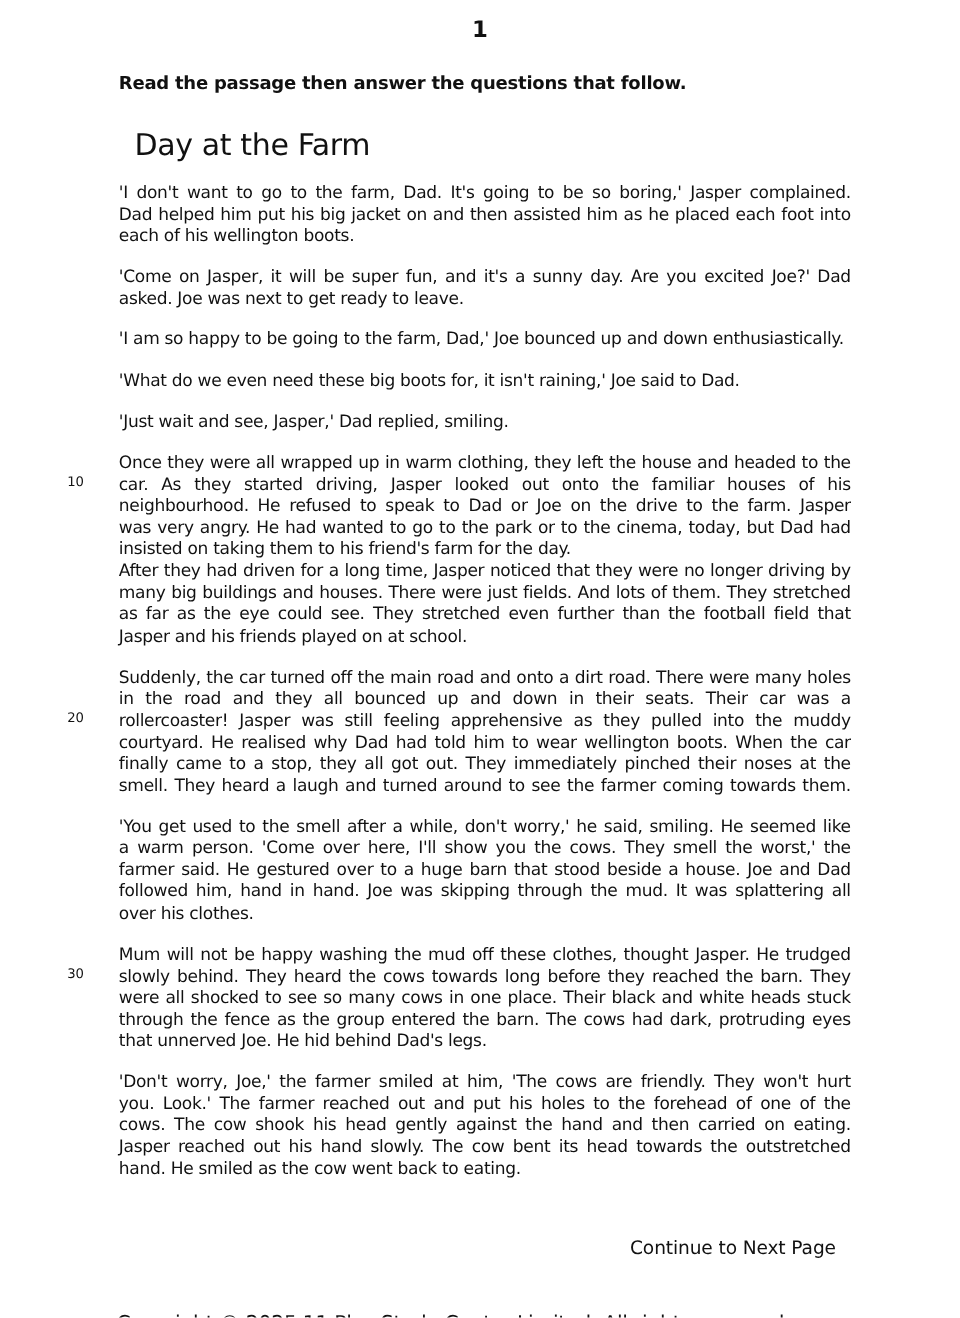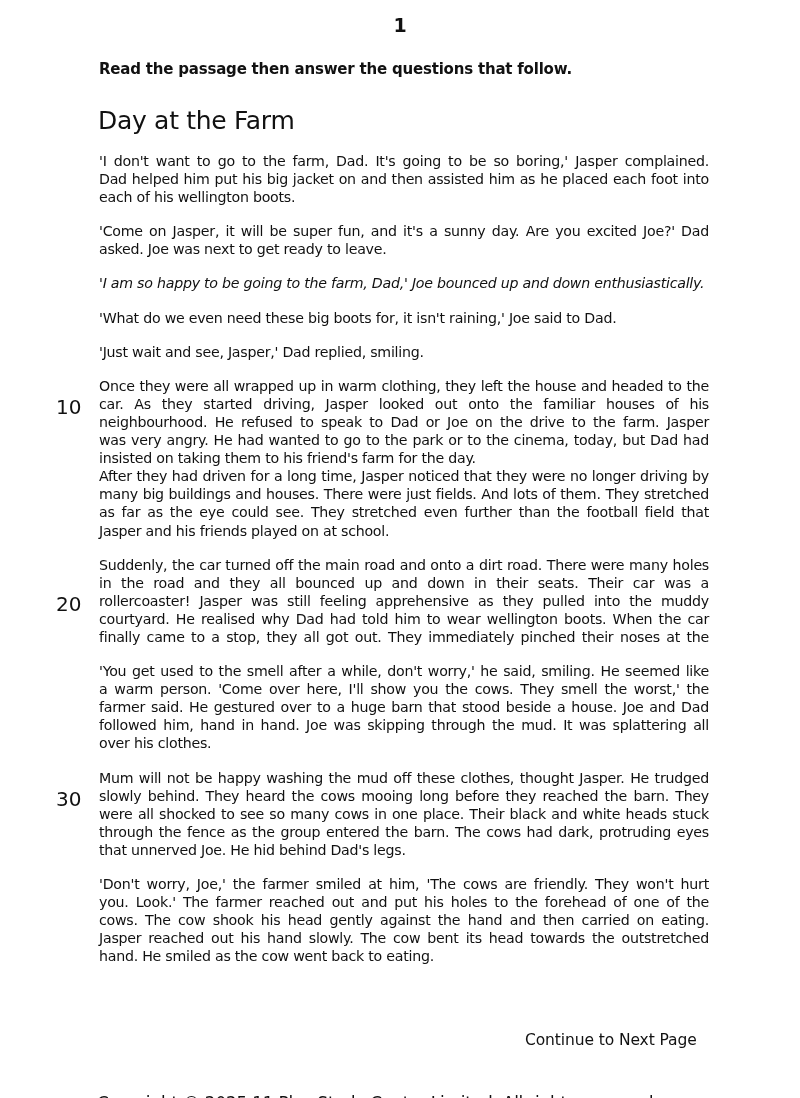--- a/index.html
+++ b/index.html
@@ -9,32 +9,32 @@
   }
   .page-number {
     position: absolute; top: 14px; left: 0; width: 800px; text-align: center;
     font-size: 19px; font-weight: bold;
   }
   .instruction {
     position: absolute; top: 60px; left: 99px;
     font-size: 15px; font-weight: bold; letter-spacing: -0.2px;
   }
   .title {
-    position: absolute; top: 106px; left: 98px;
+    position: absolute; top: 106px; left: 112px;
     font-size: 25px; font-weight: normal; letter-spacing: -0.3px;
   }
   .passage { position: absolute; left: 99px; width: 610px; top: 152px; }
   .para { margin: 0; }
   .line {
     position: relative; font-size: 14.2px; line-height: 18.1px; height: 18.1px;
     white-space: nowrap; letter-spacing: -0.25px;
   }
   .line.justify { text-align: justify; text-align-last: justify; }
   .line-num {
-    position: absolute; left: -43px; top: 0; font-size: 20px; width: 30px;
+    position: absolute; left: -43px; top: 0; font-size: 11px; width: 30px;
   }
   .footer-copy {
     position: absolute; top: 1093px; left: 97px; font-size: 17px; letter-spacing: -0.25px;
   }
   .footer-next {
     position: absolute; top: 1031px; left: 525px; font-size: 15.5px; letter-spacing: -0.1px;
   }
 </style>
 </head>
 <body>
@@ -46,21 +46,21 @@
 <div class="passage" id="passage">
     <div class="para" style="margin-top: 0px;">
       <div class="line justify">'I don't want to go to the farm, Dad.  It's going to be so boring,' Jasper complained.</div>
       <div class="line justify">Dad helped him put his big jacket on and then assisted him as he placed each foot into</div>
       <div class="line">each of his wellington boots.</div>
     </div>
     <div class="para" style="margin-top: 16px;">
       <div class="line justify">'Come on Jasper, it will be super fun, and it's a sunny day.  Are you excited Joe?' Dad</div>
       <div class="line">asked.  Joe was next to get ready to leave.</div>
     </div>
-    <div class="para" style="margin-top: 16px; font-style: italic;">
+    <div class="para" style="margin-top: 16px;">
       <div class="line">'I am so happy to be going to the farm, Dad,' Joe bounced up and down enthusiastically.</div>
     </div>
     <div class="para" style="margin-top: 16px;">
       <div class="line">'What do we even need these big boots for, it isn't raining,' Joe said to Dad.</div>
     </div>
     <div class="para" style="margin-top: 16px;">
       <div class="line">'Just wait and see, Jasper,' Dad replied, smiling.</div>
     </div>
     <div class="para" style="margin-top: 16px;">
       <div class="line justify">Once they were all wrapped up in warm clothing, they left the house and headed to the</div>
@@ -80,33 +80,34 @@
     </div>
     <div class="para" style="margin-top: 16px;">
       <div class="line justify">Suddenly, the car turned off the main road and onto a dirt road.  There were many holes</div>
       <div class="line justify">in the road and they all bounced up and down in their seats.  Their car was a</div>
       <div style="position: relative;">
         <span class="line-num">20</span>
         <div class="line justify">rollercoaster! Jasper was still feeling apprehensive as they pulled into the muddy</div>
       </div>
       <div class="line justify">courtyard.  He realised why Dad had told him to wear wellington boots.  When the car</div>
       <div class="line justify">finally came to a stop, they all got out.  They immediately pinched their noses at the</div>
+      <div class="line justify">smell.  They heard a laugh and turned around to see the farmer coming towards them.</div>
     </div>
     <div class="para" style="margin-top: 16px;">
       <div class="line justify">'You get used to the smell after a while, don't worry,' he said, smiling.  He seemed like</div>
       <div class="line justify">a warm person.  'Come over here, I'll show you the cows.  They smell the worst,' the</div>
       <div class="line justify">farmer said.  He gestured over to a huge barn that stood beside a house.  Joe and Dad</div>
       <div class="line justify">followed him, hand in hand.  Joe was skipping through the mud.  It was splattering all</div>
       <div class="line">over his clothes.</div>
     </div>
     <div class="para" style="margin-top: 16px;">
       <div class="line justify">Mum will not be happy washing the mud off these clothes, thought Jasper.  He trudged</div>
       <div style="position: relative;">
         <span class="line-num">30</span>
-        <div class="line justify">slowly behind.  They heard the cows mooing long before they reached the barn.  They</div>
+        <div class="line justify">slowly behind.  They heard the cows towards long before they reached the barn.  They</div>
       </div>
       <div class="line justify">were all shocked to see so many cows in one place.  Their black and white heads stuck</div>
       <div class="line justify">through the fence as the group entered the barn.  The cows had dark, protruding eyes</div>
       <div class="line">that unnerved Joe.  He hid behind Dad's legs.</div>
     </div>
     <div class="para" style="margin-top: 16px;">
       <div class="line justify">'Don't worry, Joe,' the farmer smiled at him, 'The cows are friendly.  They won't hurt</div>
       <div class="line justify">you.  Look.' The farmer reached out and put his holes to the forehead of one of the</div>
       <div class="line justify">cows.  The cow shook his head gently against the hand and then carried on eating.</div>
       <div class="line justify">Jasper reached out his hand slowly.  The cow bent its head towards the outstretched</div>

